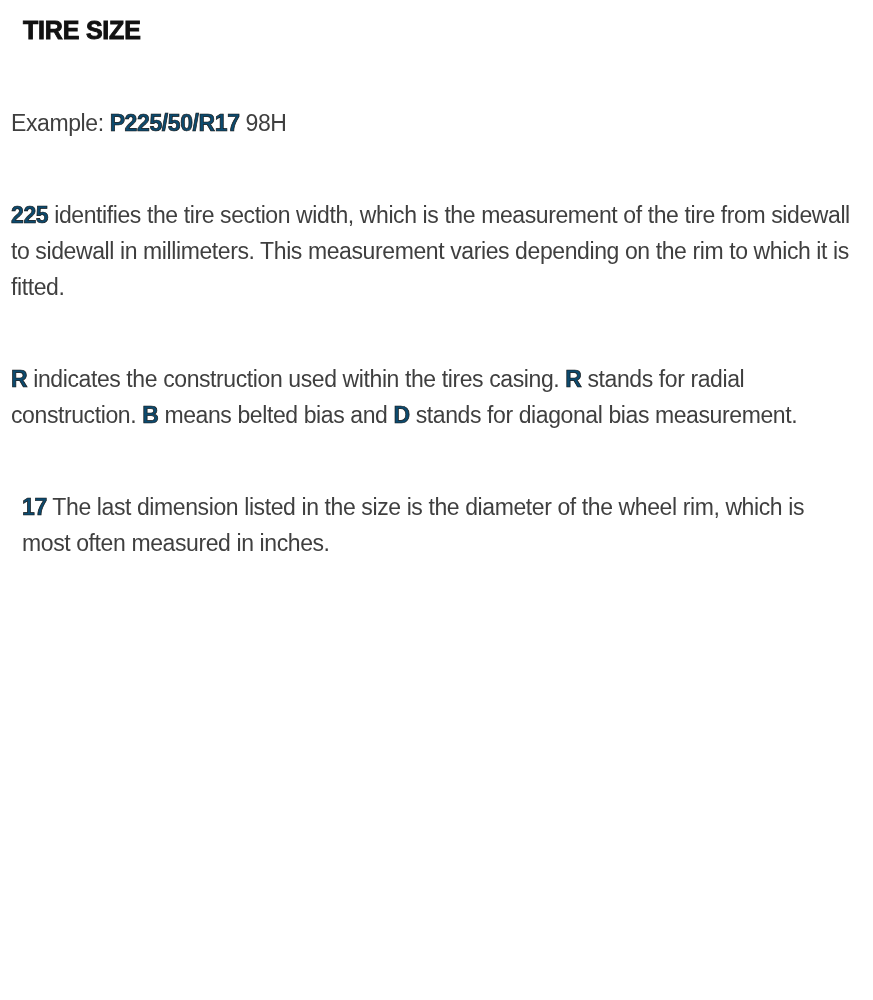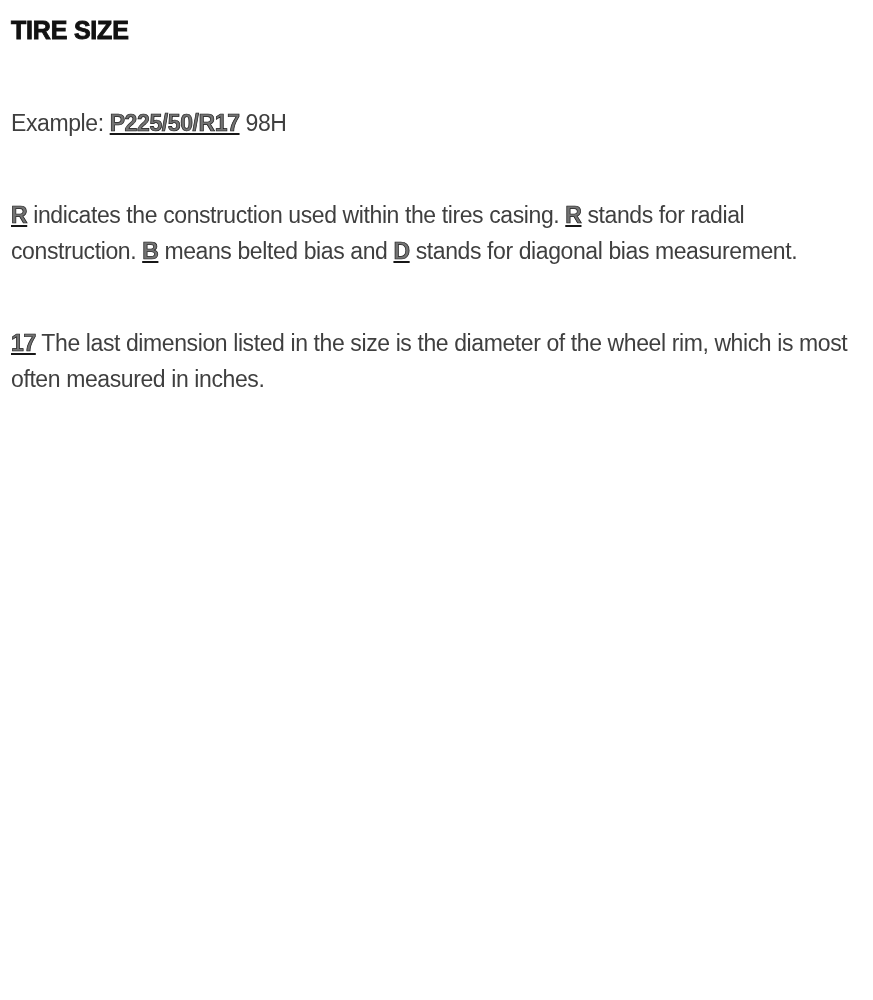--- a/index.html
+++ b/index.html
@@ -18,54 +18,55 @@
     min-height: 1000px;
     padding: 12px 22px 0 11px;
     font-family: "Liberation Sans", "DejaVu Sans", sans-serif;
     font-size: 23px;
     line-height: 36px;
     letter-spacing: -0.4px;
     color: #3f3f3f;
     background: #ffffff;
   }
   .page-title {
-    margin: 0 0 57px 0;
+    margin: 0 0 57px 12px;
     font-size: 25px;
     line-height: 36px;
     font-weight: 900;
     letter-spacing: -0.2px;
     color: #121212;
     -webkit-text-stroke: 0.9px #121212;
   }
   .para {
     margin: 0 0 56px 0;
   }
   .para:last-child {
     margin-bottom: 0;
+    margin-left: 11px;
   }
   .b {
     font-weight: bold;
-    color: #737373;
-    text-decoration: underline;
+    color: #0c4a6e;
     -webkit-text-stroke: 0.7px #171717;
   }
   .note {
     font-style: italic;
   }
 </style>
 </head>
 <body>
 
 <div class="page">
 
   <h1 class="page-title">TIRE SIZE</h1>
 
   <p class="para"><span>Example: </span><span class="b">P225/50/R17</span><span> 98H</span></p>
 
 
+  <p class="para"><span class="b">225</span><span> identifies the tire section width, which is the measurement of the tire from sidewall to sidewall in millimeters. This measurement varies depending on the rim to which it is fitted.</span></p>
 
 
 
   <p class="para"><span class="b">R</span><span> indicates the construction used within the tires casing. </span><span class="b">R</span><span> stands for radial construction. </span><span class="b">B</span><span> means belted bias and </span><span class="b">D</span><span> stands for diagonal bias measurement.</span></p>
 
   <p class="para"><span class="b">17</span><span> The last dimension listed in the size is the diameter of the wheel rim, which is most often measured in inches.</span></p>
 
 </div>
 
 </body></html>

